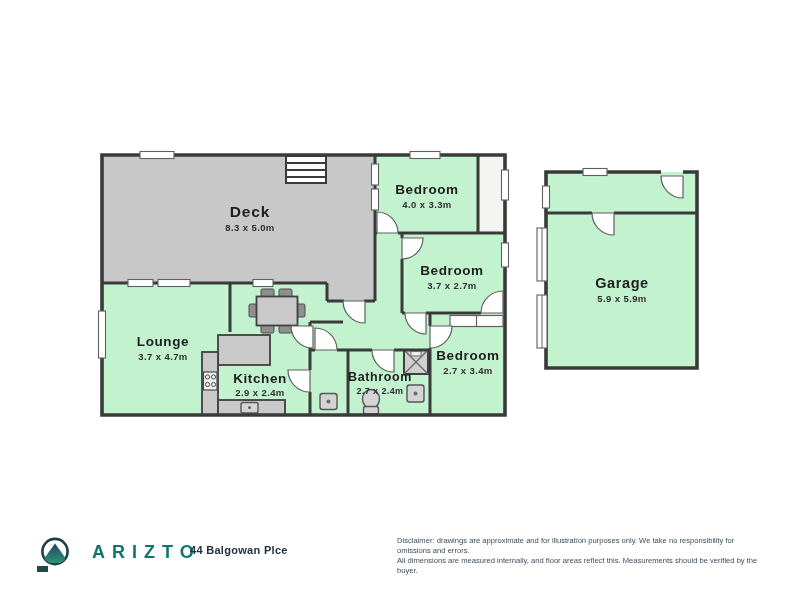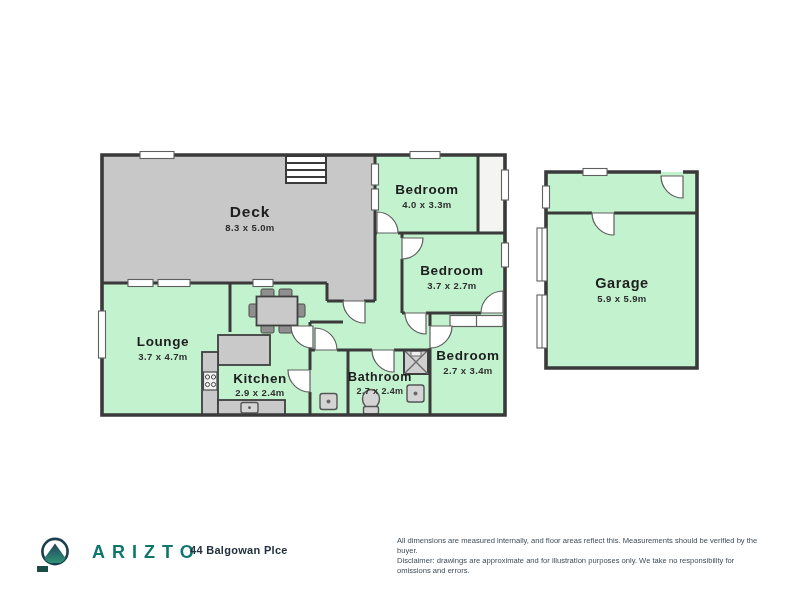--- a/index.html
+++ b/index.html
@@ -185,17 +185,17 @@
         <circle cx="17" cy="15.5" r="12.6" fill="#ffffff" stroke="#1c3f4e" stroke-width="2.6"></circle>
         <g clip-path="url(#logoClip)">
           <path d="M3,27 L17,7.5 L31,27 Z" fill="url(#mountGrad)"></path>
         </g>
       </svg>
       <span class="brand-text">ARIZTO</span>
     </div>
     <div class="logo-chip"></div>
     <div class="address">44 Balgowan Plce</div>
     <div class="disclaimer">
+      <div>Disclaimer: drawings are approximate and for illustration purposes only. We take no responsibility for omissions and errors.</div>
       <div>All dimensions are measured internally, and floor areas reflect this. Measurements should be verified by the buyer.</div>
-      <div>Disclaimer: drawings are approximate and for illustration purposes only. We take no responsibility for omissions and errors.</div>
     </div>
   </div>
 </div>
 
 </body></html>

